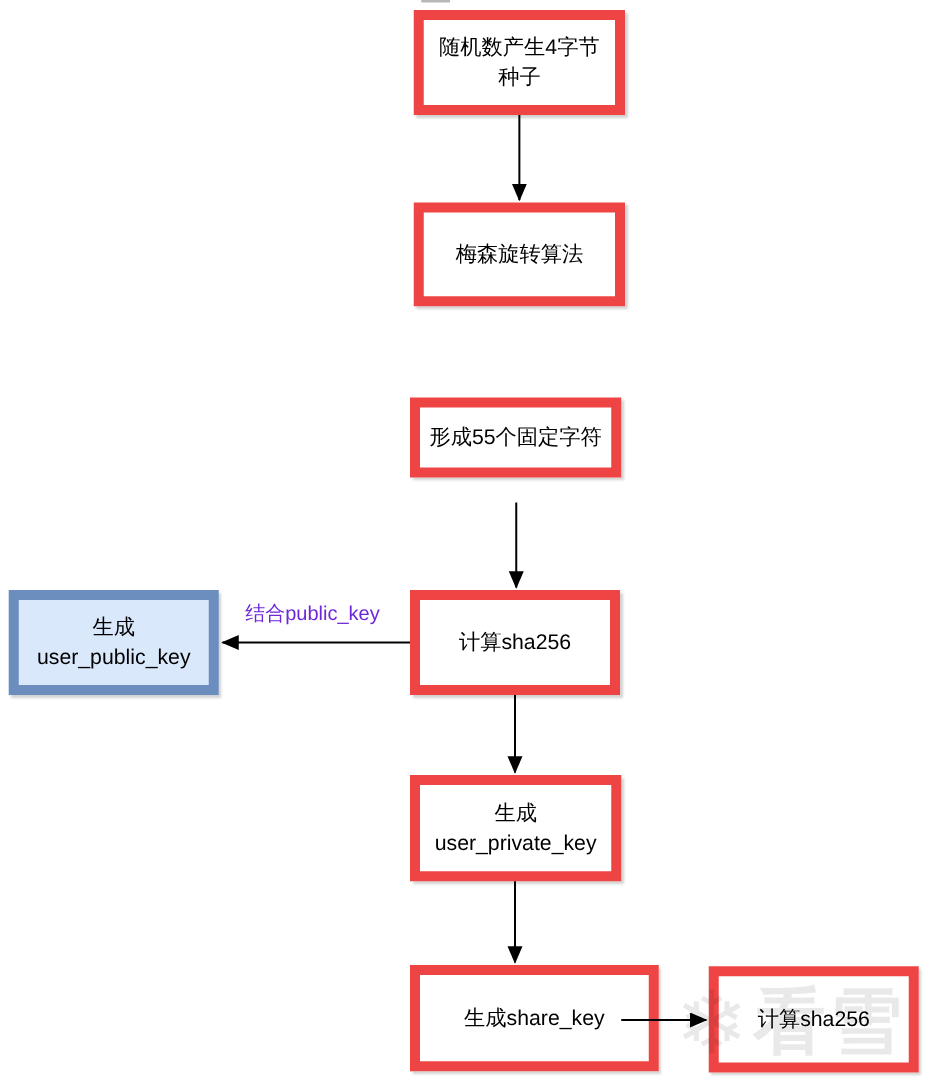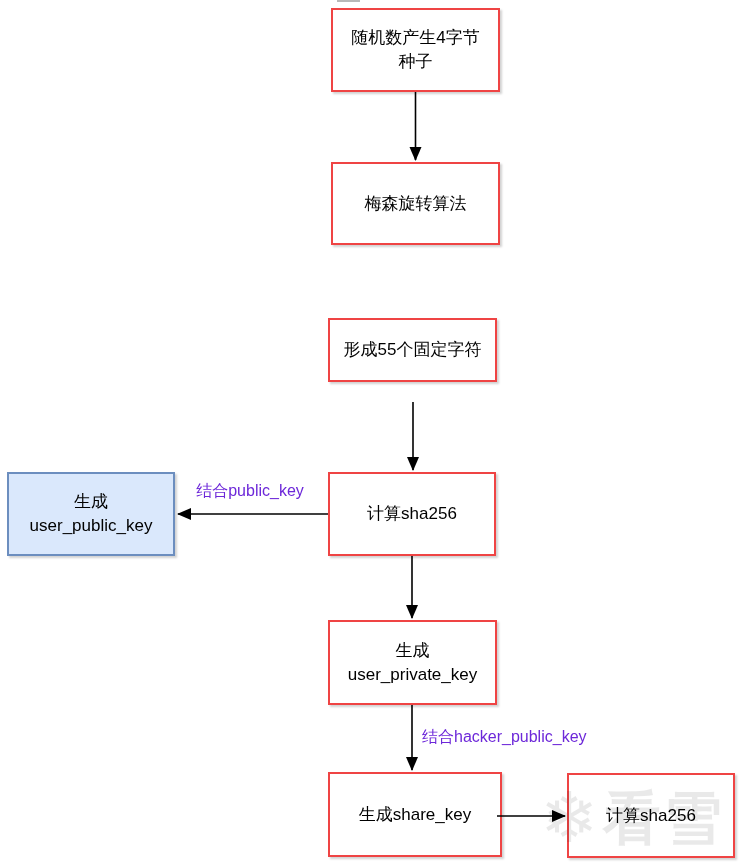--- a/index.html
+++ b/index.html
@@ -7,21 +7,21 @@
     position: relative;
     width: 742px;
     height: 866px;
     background: #ffffff;
     font-family: "Liberation Sans", "DejaVu Sans", sans-serif;
     overflow: hidden;
   }
   .node {
     position: absolute;
     box-sizing: border-box;
-    border: 2px solid #ef4444;
+    border: 8px solid #ef4444;
     background: #ffffff;
     color: #000000;
     display: flex;
     align-items: center;
     justify-content: center;
     text-align: center;
     font-size: 17px;
     line-height: 1.4;
     white-space: pre-line;
     box-shadow: 2px 2px 2px rgba(0,0,0,0.18);
@@ -30,21 +30,21 @@
   .node.highlight {
     background: #dae8fc;
     border-color: #6c8ebf;
   }
   #node-seed          { left: 331px; top: 8px;   width: 169px; height: 84px; }
   #node-mersenne      { left: 331px; top: 162px; width: 169px; height: 83px; }
   #node-fixed-chars   { left: 328px; top: 318px; width: 169px; height: 64px; }
   #node-sha256-user   { left: 328px; top: 472px; width: 168px; height: 84px; }
   #node-user-public   { left: 7px;   top: 472px; width: 168px; height: 84px; }
   #node-user-private  { left: 328px; top: 620px; width: 169px; height: 85px; }
-  #node-share-key     { left: 328px; top: 772px; width: 174px; height: 85px; }
+  #node-share-key     { left: 328px; top: 772px; width: 199px; height: 85px; }
   #node-sha256-share  { left: 567px; top: 773px; width: 168px; height: 85px; }
 
   .edge-label {
     position: absolute;
     font-size: 16px;
     color: #6d28d9;
     z-index: 2;
     white-space: nowrap;
   }
   #label-combine-public {
@@ -104,21 +104,20 @@
 
   <div class="node" id="node-user-private">生成
 user_private_key</div>
 
   <div class="node" id="node-share-key">生成share_key</div>
 
   <div class="node" id="node-sha256-share">计算sha256</div>
 
   <div class="edge-label" id="label-combine-public">结合public_key</div>
 
-  <div class="edge-label" id="label-combine-hacker">结合hacker_public_key</div>
 
   <svg class="edges" viewBox="0 0 742 866" xmlns="http://www.w3.org/2000/svg">
     <defs>
       <marker id="ah" markerUnits="userSpaceOnUse" markerWidth="15" markerHeight="13" refX="13" refY="6" orient="auto">
         <path d="M0,0 L14,6 L0,12 Z" fill="#000000"></path>
       </marker>
     </defs>
     <g stroke="#000000" stroke-width="1.6" fill="none">
       <line x1="415.5" y1="92" x2="415.5" y2="160" marker-end="url(#ah)"></line>
       <line x1="413" y1="402" x2="413" y2="470" marker-end="url(#ah)"></line>

